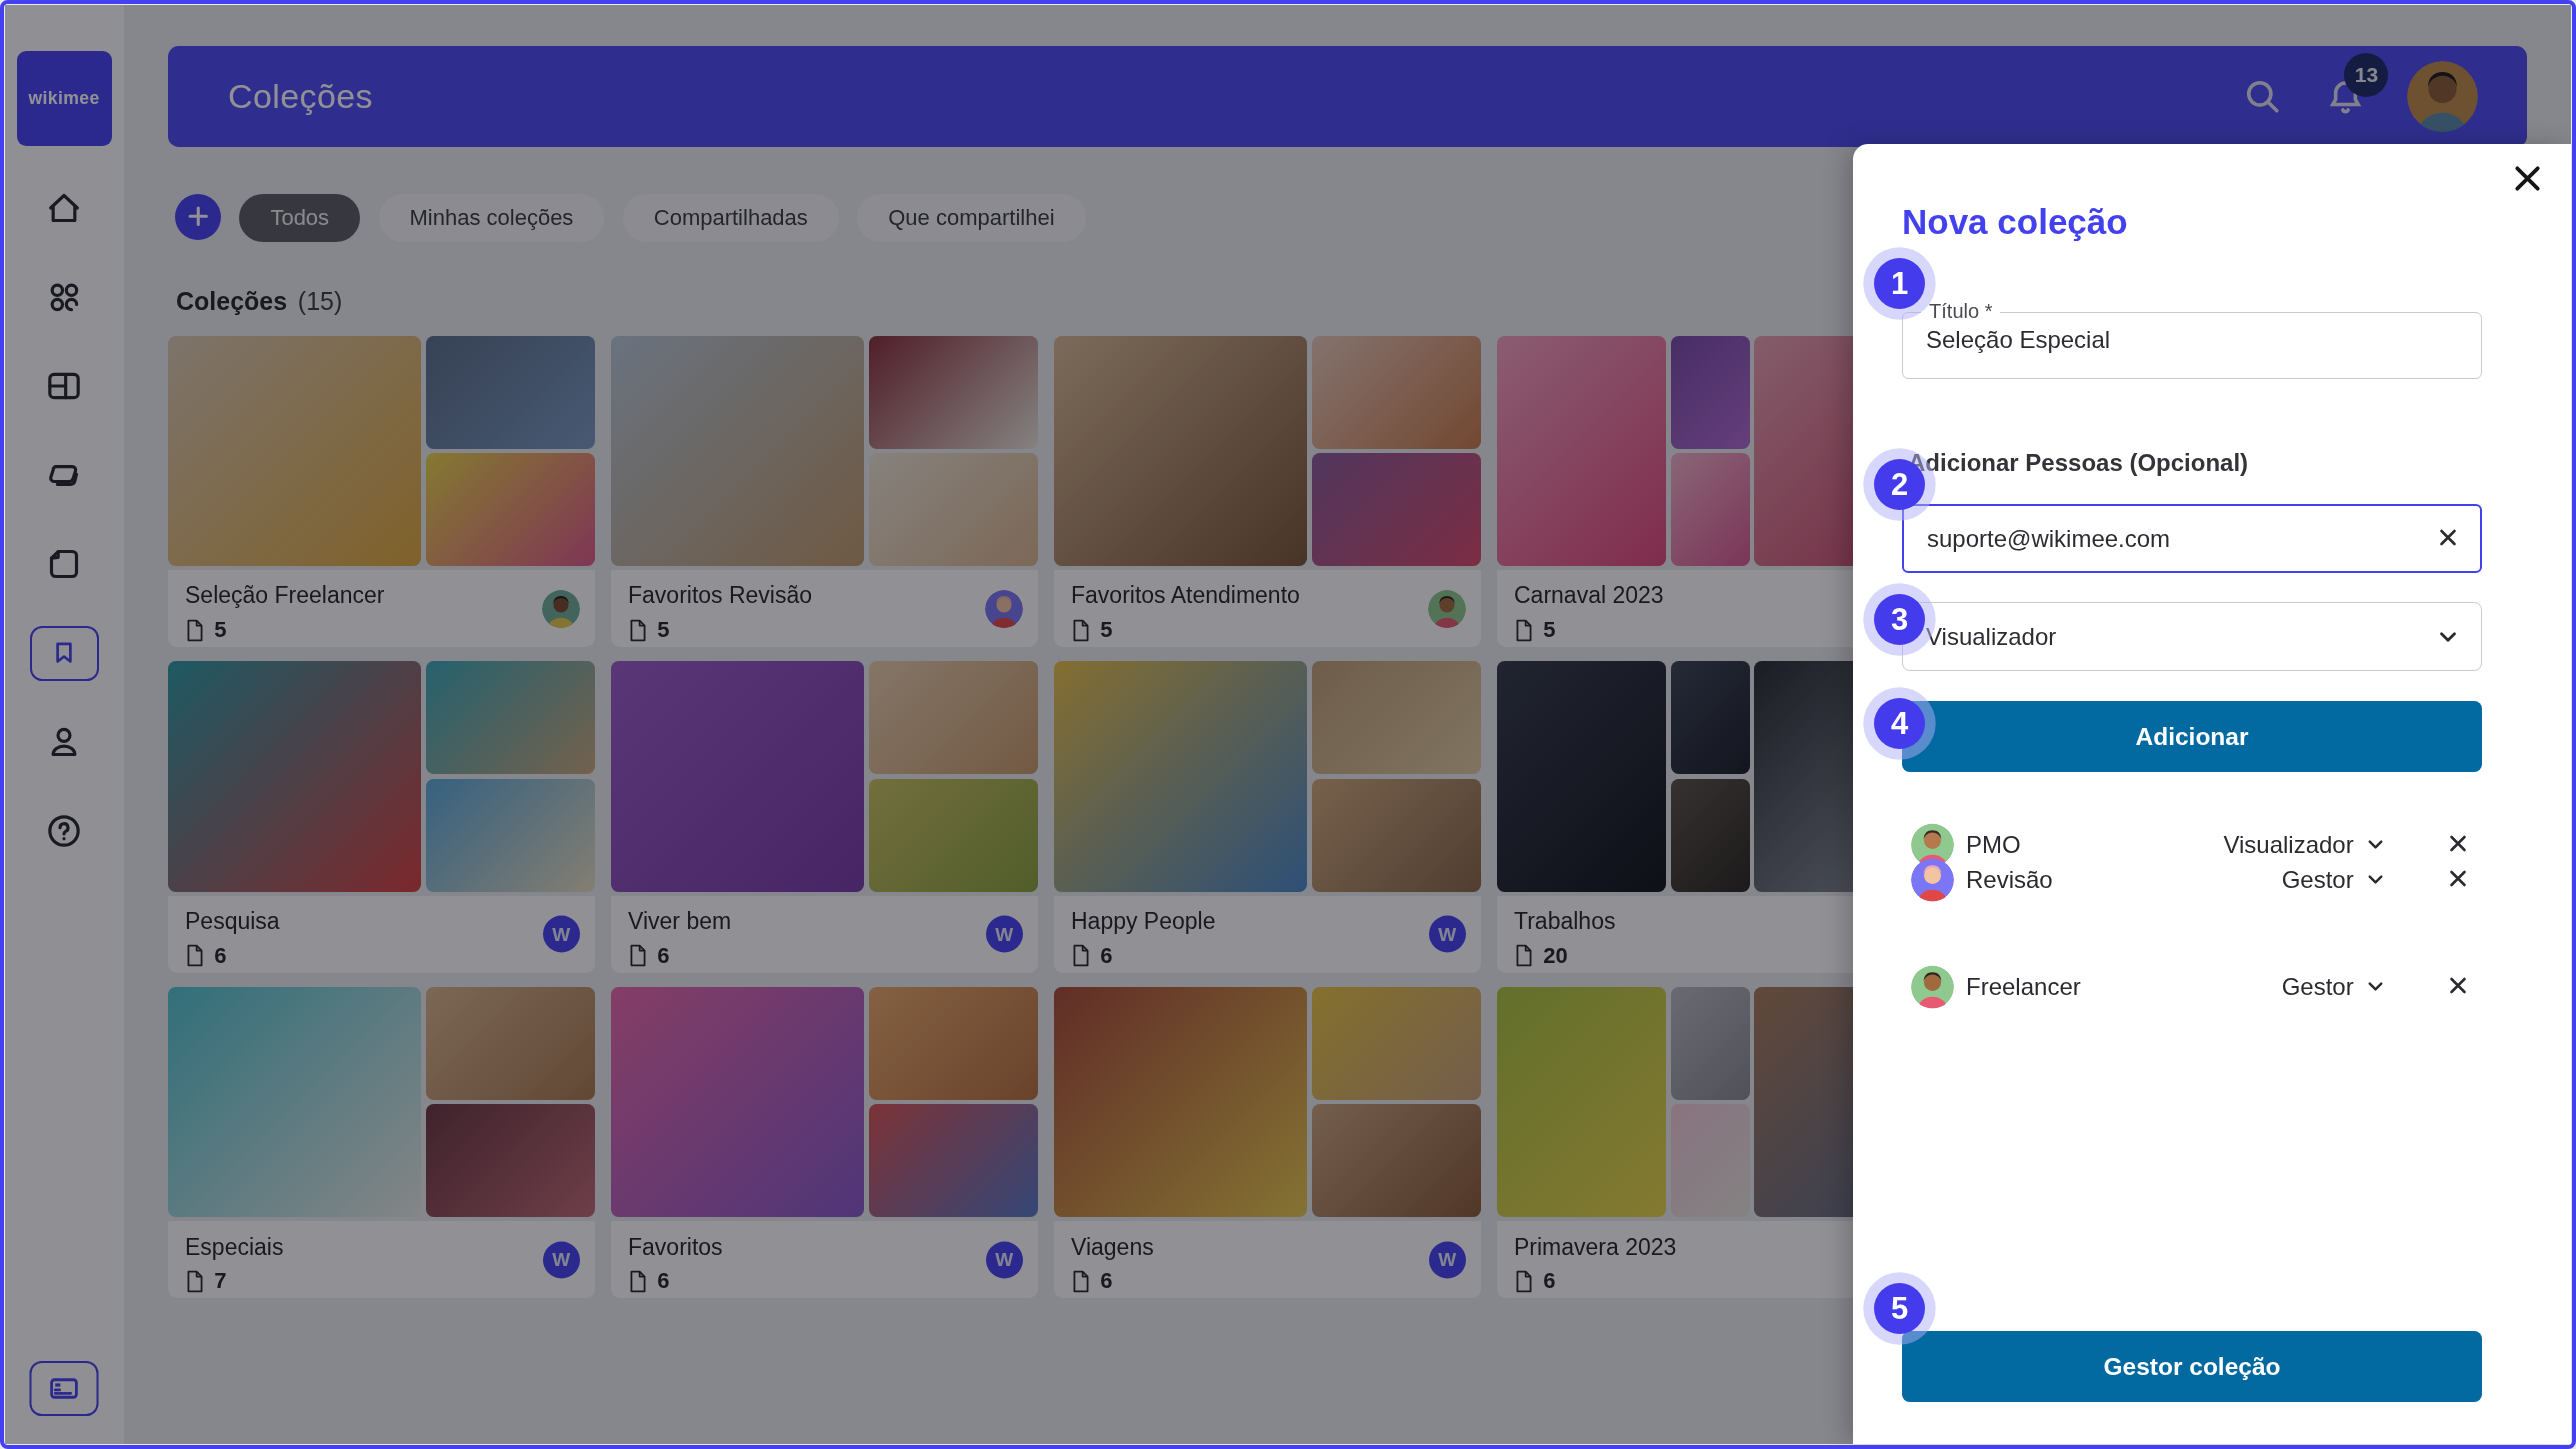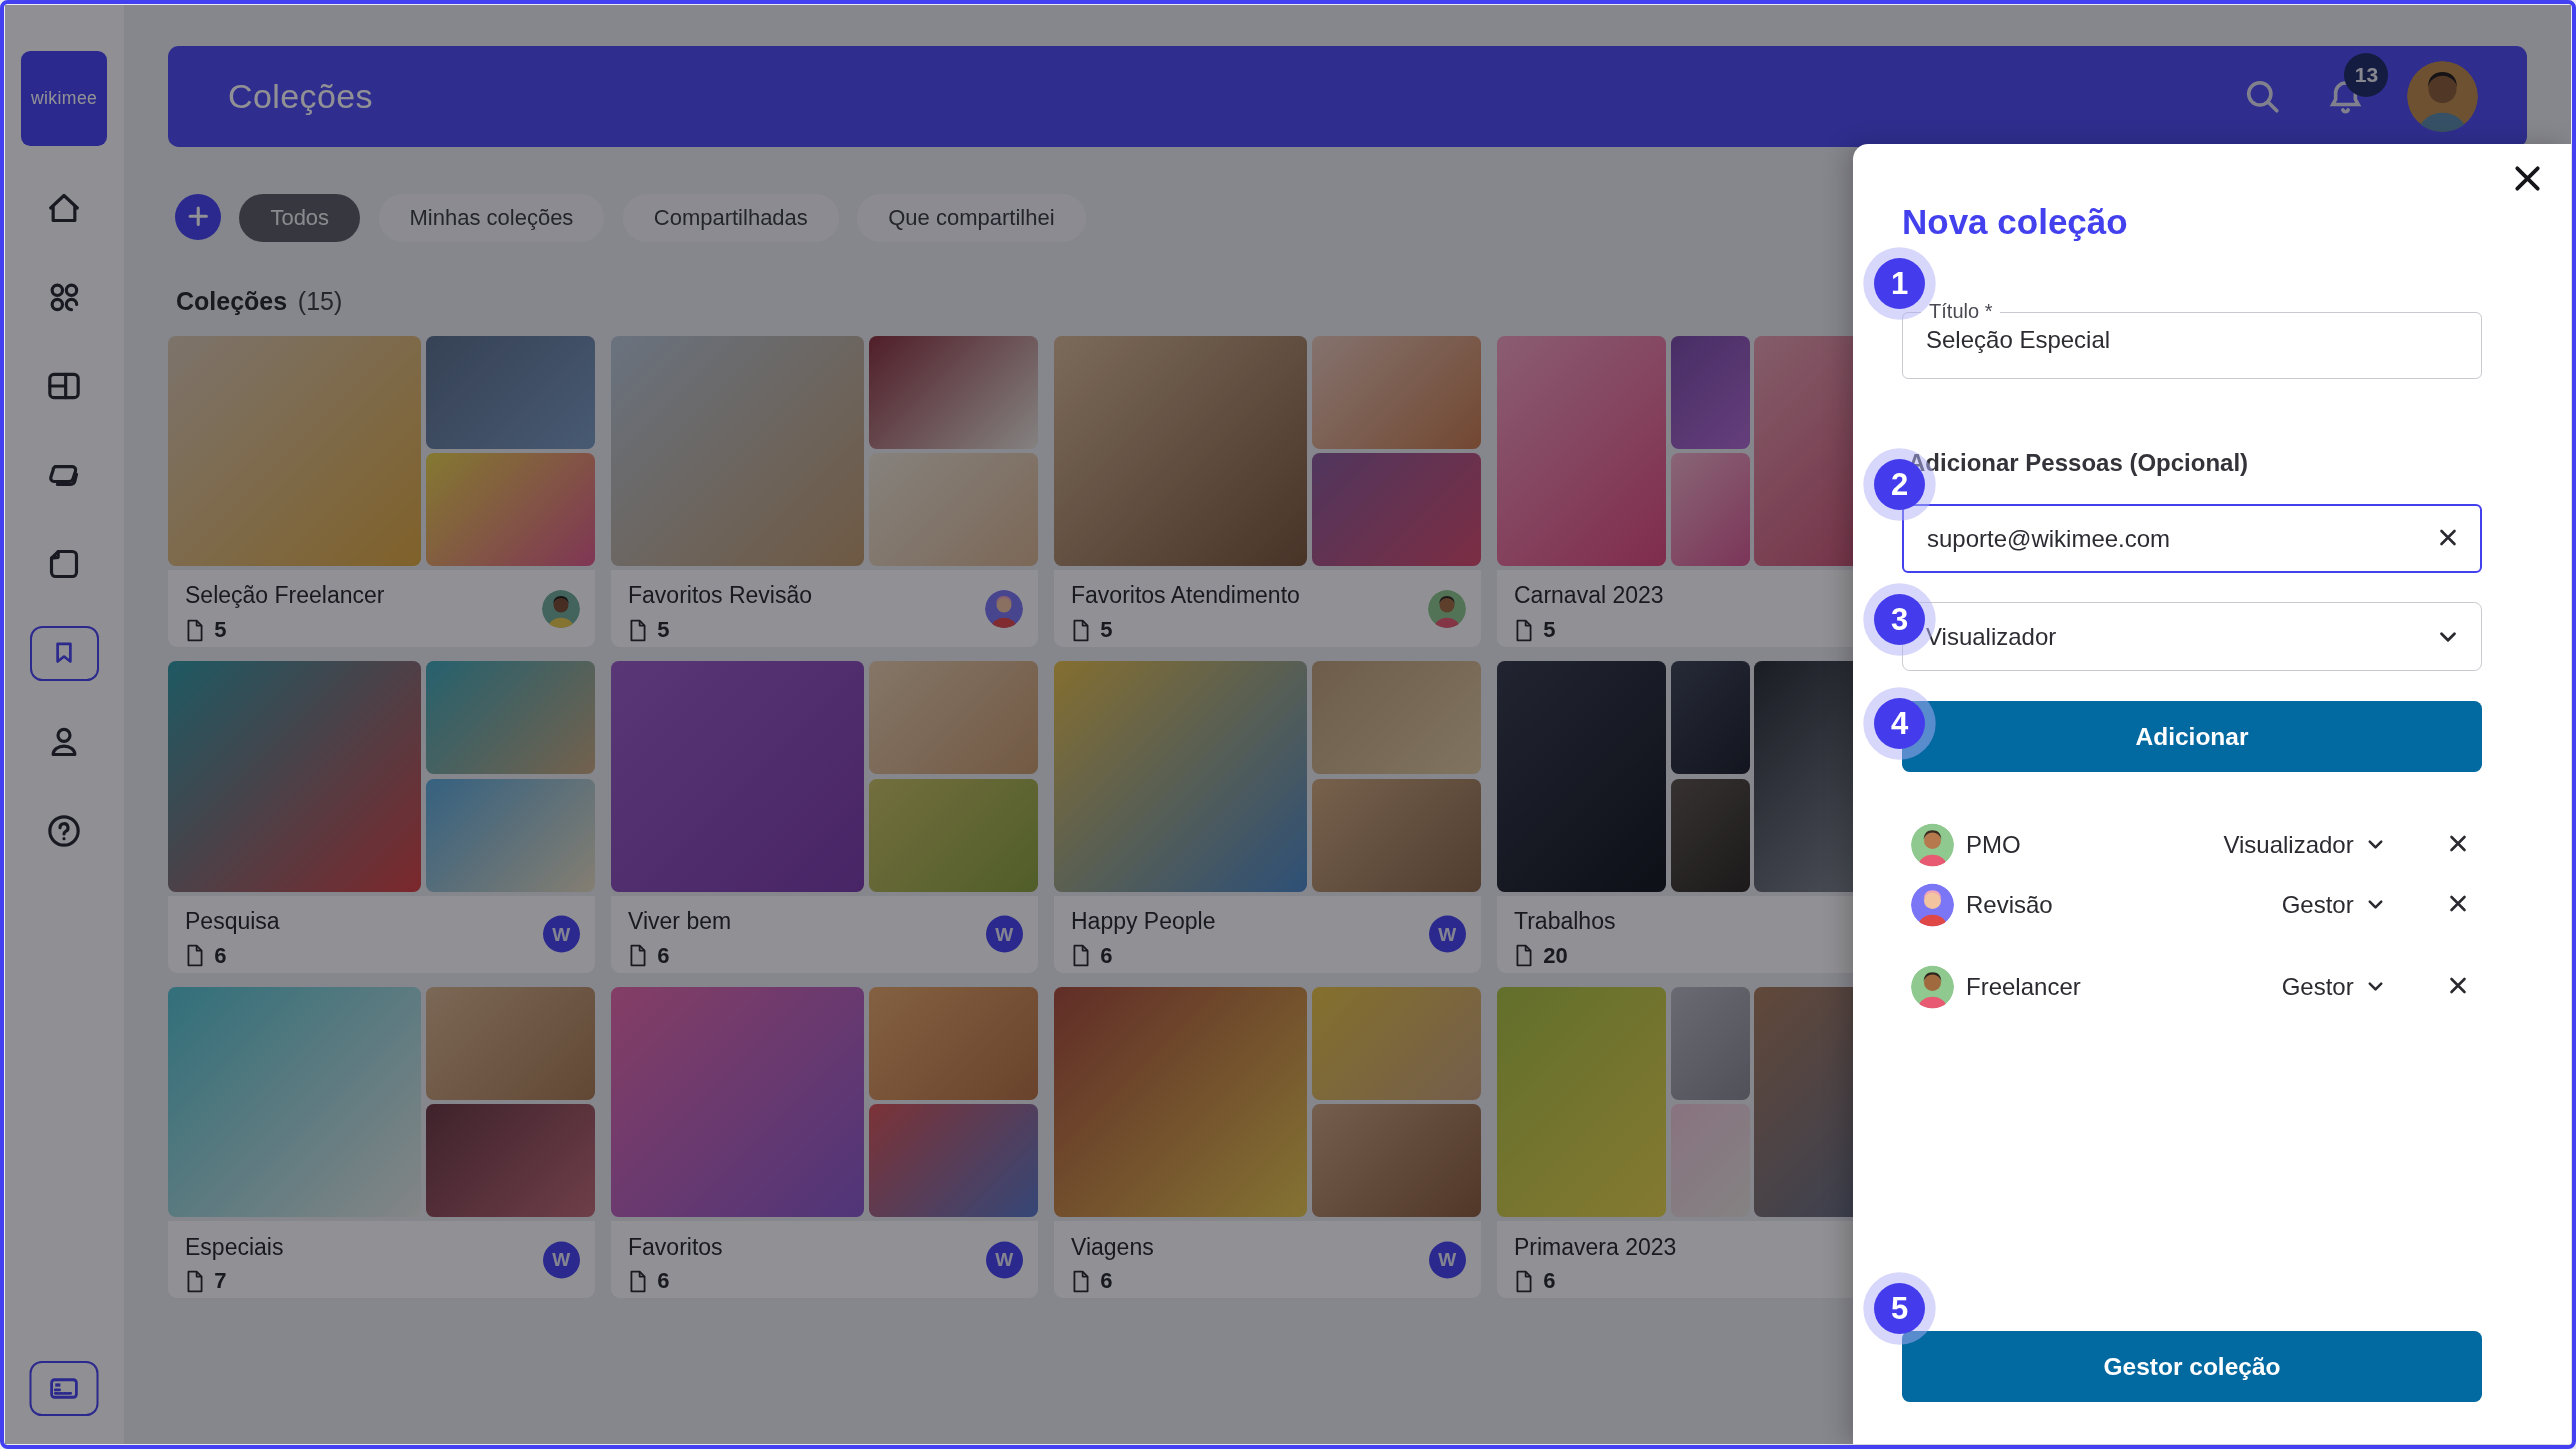--- a/index.html
+++ b/index.html
@@ -6,22 +6,22 @@
   html,body { width:2576px; height:1449px; }
   body { font-family:"Liberation Sans", sans-serif; background:#ECECF1; position:relative; overflow:hidden; }
   .stage { position:absolute; inset:0; }
 
   
   .frame { position:absolute; inset:0; border:4.6px solid #4340F2; border-radius:7.7px; z-index:50; pointer-events:none; }
 
   
   .sidebar { position:absolute; left:4.6px; top:4.6px; bottom:4.6px; width:120px; background:#FBFBFD; z-index:1;
              display:flex; flex-direction:column; align-items:center; border-right:1.5px solid #E4E4EA; }
-  .logo { margin-top:46px; width:86px; height:95px; background:#4643F2; border-radius:9.2px;
-          display:flex; align-items:center; justify-content:center; color:#fff; font-size:17.6px; font-weight:400; letter-spacing:0.4px; }
+  .logo { margin-top:46px; width:95px; height:95px; background:#4643F2; border-radius:9.2px;
+          display:flex; align-items:center; justify-content:center; color:#fff; font-size:17.6px; font-weight:700; letter-spacing:0.4px; }
   .navcol { margin-top:18.4px; display:flex; flex-direction:column; align-items:center; }
   .navitem { width:74px; height:89px; display:flex; align-items:center; justify-content:center; cursor:pointer; }
   .navitem svg { width:40px; height:40px; stroke:#26262E; stroke-width:1.9; fill:none; stroke-linecap:round; stroke-linejoin:round; }
   .navitem.active { width:69px; height:55px; border:2.3px solid #4643F2; border-radius:12.3px; margin:17px 0; }
   .navitem.active svg { stroke:#4643F2; width:34px; height:34px; }
   .sidebar-bottom { position:absolute; bottom:28px; left:50%; transform:translateX(-50%); width:69px; height:55px;
                     border:2.3px solid #4643F2; border-radius:12.3px; display:flex; align-items:center; justify-content:center; cursor:pointer; }
   .sidebar-bottom svg { width:35px; height:35px; stroke:#4643F2; stroke-width:1.9; fill:none; stroke-linecap:round; }
 
   
@@ -99,21 +99,21 @@
   .btn-create { top:1187px; }
 
   .prow { position:absolute; left:0; width:100%; height:71px; }
   .prow .pav { position:absolute; left:58px; top:50%; transform:translateY(-50%); width:43px; height:43px; border-radius:50%; overflow:hidden; }
   .prow .pav svg { width:100%; height:100%; }
   .prow .pname { position:absolute; left:113px; top:50%; transform:translateY(-50%); font-size:24px; color:#2A2A30; }
   .prow .prole { position:absolute; right:184px; top:50%; transform:translateY(-50%); font-size:24px; color:#2A2A30;
                  display:flex; align-items:center; gap:10.7px; cursor:pointer; }
   .prole svg { width:23px; height:23px; stroke:#2A2A30; stroke-width:2.6; fill:none; stroke-linecap:round; stroke-linejoin:round; }
   .row-x { position:absolute; right:98px; top:50%; transform:translateY(-50%); width:31px; height:31px; background:none; border:none; cursor:pointer; }
-  .prow0 { top:665px; } .prow1 { top:725px; } .prow2 { top:807px; }
+  .prow0 { top:665px; } .prow1 { top:700px; } .prow2 { top:807px; }
 
   
   .step { position:absolute; width:51px; height:51px; border-radius:50%; background:#443CEC; color:#fff; z-index:30;
           font-size:31px; font-weight:700; display:flex; align-items:center; justify-content:center;
           box-shadow:0 0 0 10.7px rgba(176,176,248,0.5); }
 </style>
 </head>
 <body>
 
 <div class="stage">

